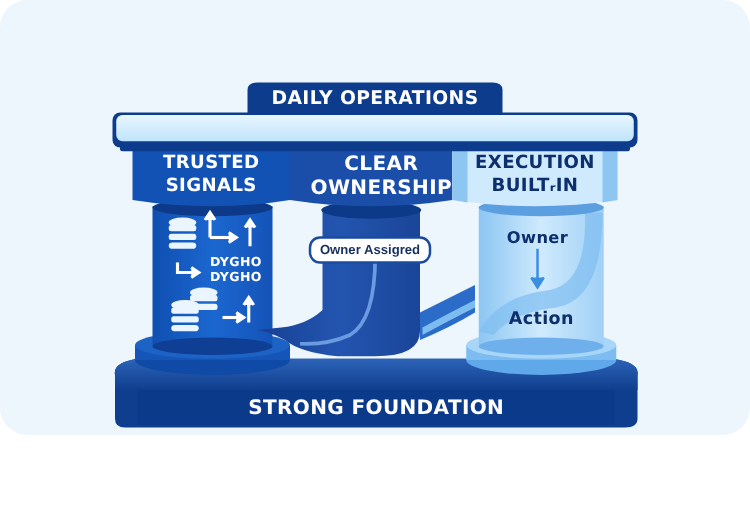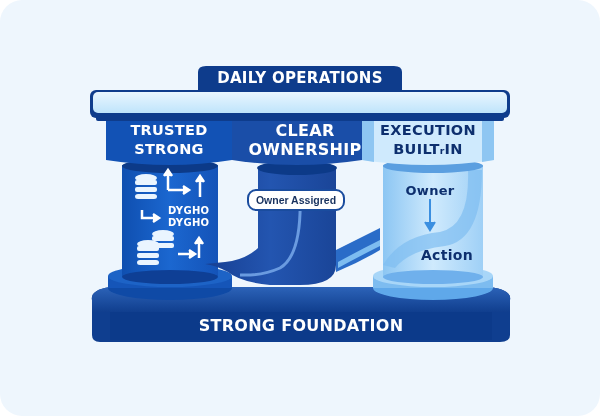--- a/index.html
+++ b/index.html
@@ -2,21 +2,21 @@
 <html><head>
 <meta charset="utf-8">
 <style>
   html, body { margin: 0; padding: 0; }
   body {
     width: 600px; height: 416px; overflow: hidden;
     background: #ffffff;
     font-family: "DejaVu Sans", sans-serif;
   }
   .card {
-    position: absolute; left: 0; top: 0; width: 600px; height: 416px;
+    position: absolute; left: 0; top: 0; width: 600px; height: 348px;
     background: #eef6fd; border-radius: 22px;
   }
   svg { position: absolute; left: 0; top: 0; }
   .lbl {
     position: absolute; color: #ffffff; font-weight: bold;
     text-align: center; letter-spacing: 0.3px; line-height: 19px;
     font-family: "DejaVu Sans", sans-serif;
   }
   .dark-lbl { color: #0d2f6e; }
   .pill {
@@ -154,35 +154,35 @@
     <g stroke="#3b8fe0" stroke-width="2" fill="none">
       <path d="M430,199 L430,226"></path>
         <path d="M425,222 L430,230 L435,222" fill="#3b8fe0"></path>
     </g>
   </svg>
 
   <div class="lbl" style="left:198px; top:69px; width:204px; font-size:15px;">DAILY OPERATIONS</div>
 
   <div class="lbl" style="left:106px; top:121px; width:126px; font-size:14.5px;">
     <div>TRUSTED</div>
-    <div>STRONG</div>
+    <div>SIGNALS</div>
   </div>
   <div class="lbl" style="left:240px; top:121px; width:130px; font-size:16px;">
     <div>CLEAR</div>
     <div>OWNERSHIP</div>
   </div>
   <div class="lbl dark-lbl" style="left:362px; top:121px; width:132px; font-size:14.5px;">
     <div>EXECUTION</div>
     <div>BUILTᵣIN</div>
   </div>
 
   <div class="lbl" style="left:168px; top:205px; width:46px; font-size:10px; line-height:12px; text-align:left;">
     <div>DYGHO</div>
     <div>DYGHO</div>
   </div>
 
   <div class="pill">Owner Assigred</div>
 
   <div class="lbl dark-lbl" style="left:393px; top:181px; width:74px; font-size:13px;">Owner</div>
-  <div class="lbl dark-lbl" style="left:393px; top:246px; width:80px; font-size:14px;text-align:right;">Action</div>
+  <div class="lbl dark-lbl" style="left:393px; top:246px; width:80px; font-size:14px;">Action</div>
 
   <div class="lbl" style="left:110px; top:316px; width:382px; font-size:16px;">STRONG FOUNDATION</div>
 </div>
 
 </body></html>

